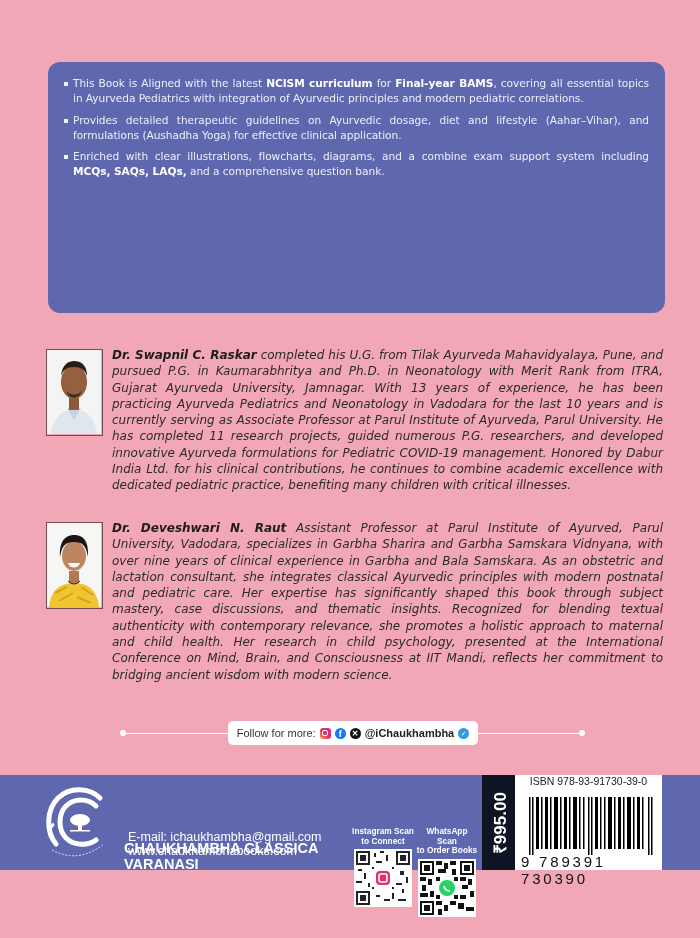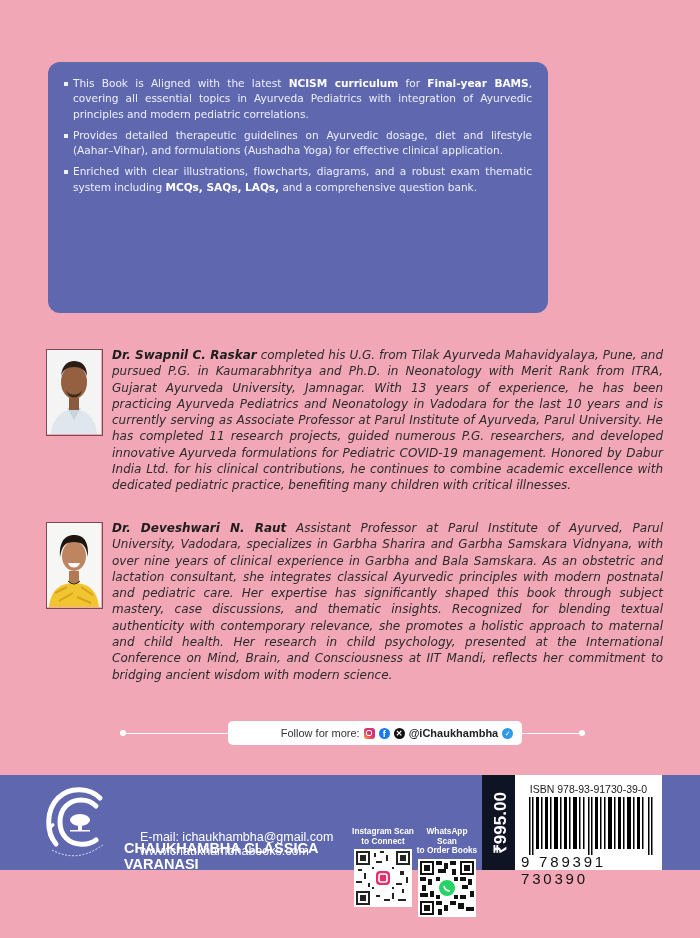--- a/index.html
+++ b/index.html
@@ -3,21 +3,21 @@
 <meta charset="utf-8">
 <style>
   html, body { margin:0; padding:0; }
   body {
     width:700px; height:938px; position:relative; overflow:hidden;
     background:#f2a7b6;
     font-family:"DejaVu Sans", sans-serif;
     color:#2a2a2a;
   }
   .features {
-    position:absolute; left:48px; top:62px; width:500px; height:251px;
+    position:absolute; left:48px; top:62px; width:617px; height:251px;
     background:#5f67ae; border-radius:12px;
     box-sizing:border-box; padding:14px 16px 0 16px;
     color:#eef0fb; font-size:10.6px; line-height:15.3px;
   }
   .features ul { list-style:none; margin:0; padding:0; }
   .features li {
     position:relative; padding-left:9px; margin-bottom:6px;
     text-align:justify; letter-spacing:-0.05px;
   }
   .features li .bullet {
@@ -41,81 +41,81 @@
   .follow-line {
     position:absolute; top:733px; left:123px; width:459px; height:1px; background:#ffffff;
   }
   .follow-dot {
     position:absolute; top:730px; width:6px; height:6px; border-radius:50%; background:#ffffff;
   }
   .follow-pill {
     position:absolute; top:721px; left:228px; width:250px; height:24px;
     background:#ffffff; border-radius:5px;
     display:flex; align-items:center; justify-content:center; gap:4px;
-    font-family:"Liberation Sans", sans-serif; font-size:11px; color:#333;padding-left:44px;
+    font-family:"Liberation Sans", sans-serif; font-size:11px; color:#333;
   }
   .follow-pill .handle { font-weight:bold; color:#222; }
   .soc { display:inline-block; width:11px; height:11px; border-radius:3px; position:relative; }
   .soc.ig { background:linear-gradient(45deg,#f9a23b,#e1306c,#c13584); }
   .soc.ig::after { content:""; position:absolute; left:2.5px; top:2.5px; width:4px; height:4px; border:1.2px solid #fff; border-radius:2px; }
   .soc.fb { background:#1877f2; border-radius:50%; color:#fff; font-size:9px; font-weight:bold; text-align:center; line-height:12px; }
   .soc.x { background:#111; border-radius:50%; color:#fff; font-size:8px; font-weight:bold; text-align:center; line-height:11px; }
   .soc.check { background:#2f9be8; border-radius:50%; color:#fff; font-size:7px; text-align:center; line-height:11px; }
 
   .band {
     position:absolute; left:0; top:775px; width:700px; height:95px; background:#5f67ae;
   }
   .logo {
     position:absolute; left:40px; top:9px; width:78px; height:78px;
   }
   .pub-name {
     position:absolute; left:124px; top:20px; color:#ffffff;
     font-family:"Liberation Sans", sans-serif; font-weight:bold; font-size:14.5px; line-height:16px;margin-top:45px;
   }
   .pub-contact {
-    position:absolute; left:140px; top:55px; color:#ffffff;
+    position:absolute; left:128px; top:55px; color:#ffffff;
     font-family:"Liberation Sans", sans-serif; font-size:12.5px; line-height:14px;
   }
   .qr-block { position:absolute; top:5px; width:62px; text-align:center;margin-top:47px; }
   .qr-label {
     color:#ffffff; font-family:"Liberation Sans", sans-serif; font-size:8.3px; line-height:9.5px; font-weight:bold;
   }
   .qr {
     margin:3px auto 0; width:58px; height:58px; background:#fff; position:relative;
   }
   .price {
     position:absolute; left:482px; top:0; width:33px; height:95px; background:#0e1424;
     color:#ffffff; font-family:"Liberation Sans", sans-serif; font-weight:bold; font-size:17px;
   }
   .price span {
     position:absolute; left:50%; top:50%; transform:translate(-50%,-50%) rotate(-90deg); white-space:nowrap;
   }
   .isbn-panel {
     position:absolute; left:515px; top:0; width:147px; height:95px; background:#ffffff;
   }
   .isbn-text {
-    position:absolute; left:0; top:8px; width:147px; text-align:center;
+    position:absolute; left:0; top:0; width:147px; text-align:center;
     font-family:"Liberation Sans", sans-serif; font-size:10.5px; color:#222;
   }
   .barcode { position:absolute; left:12px; top:22px; width:128px; height:58px; }
   .isbn-digits {
     position:absolute; left:6px; top:78px; width:136px;
     font-family:"Liberation Sans", sans-serif; font-size:15px; letter-spacing:2.8px; color:#111;
   }
 </style>
 </head>
 <body>
 
 <div class="features">
   <ul id="feature-list">
       <li><span class="bullet"></span><span>This Book is Aligned with the latest </span><b>NCISM curriculum</b><span> for </span><b>Final-year BAMS</b><span>, covering all essential topics in Ayurveda Pediatrics with integration of Ayurvedic principles and modern pediatric correlations.</span></li>
       <li><span class="bullet"></span></li>
       <li><span class="bullet"></span><span>Provides detailed therapeutic guidelines on Ayurvedic dosage, diet and lifestyle (Aahar–Vihar), and formulations (Aushadha Yoga) for effective clinical application.</span></li>
       <li><span class="bullet"></span></li>
-      <li><span class="bullet"></span><span>Enriched with clear illustrations, flowcharts, diagrams, and a robust exam thematic system including </span><b>MCQs, SAQs, LAQs,</b><span> and a comprehensive question bank.</span></li>
+      <li><span class="bullet"></span><span>Enriched with clear illustrations, flowcharts, diagrams, and a combine exam support system including </span><b>MCQs, SAQs, LAQs,</b><span> and a comprehensive question bank.</span></li>
     </ul>
 </div>
 
 <div class="author" style="top:347px;">
   <div class="photo">
     <svg width="54" height="84" viewBox="0 0 54 84">
       <rect width="54" height="84" fill="#f4f4f4"></rect>
       <path d="M4 84 C6 66 16 60 27 59 C38 60 48 66 50 84 Z" fill="#dfe6ee"></path>
       <path d="M20 58 L27 70 L34 58 Z" fill="#c9d3de"></path>
       <rect x="22" y="48" width="10" height="12" fill="#8a5a3c"></rect>

